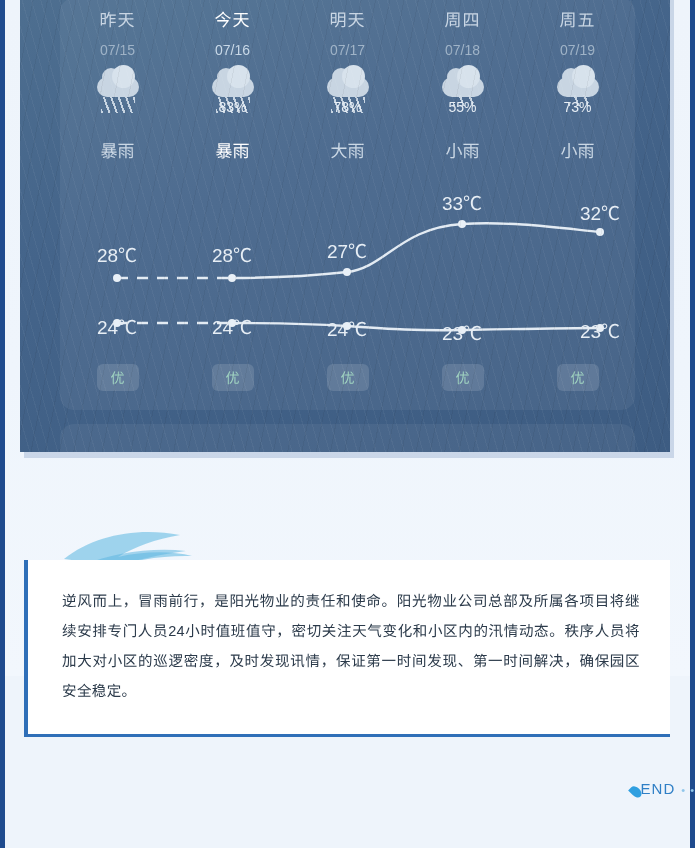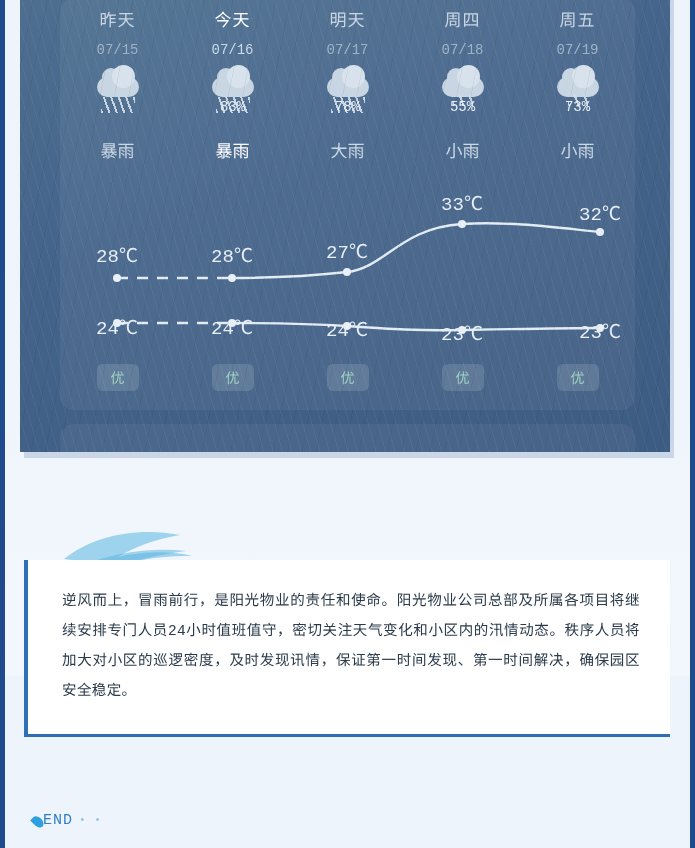--- a/index.html
+++ b/index.html
@@ -8,21 +8,20 @@
     height: 848px;
     background: #eef4fb;
     font-family: "Liberation Sans", sans-serif;
     overflow: hidden;
   }
   #page {
     position: relative;
     width: 695px;
     height: 676px;
     background: linear-gradient(180deg, #eef4fb 0%, #eff5fc 55%, #f2f7fd 100%);
-    font-family: Liberation Mono, monospace;
   }
 
   
   .edge {
     position: absolute;
     top: 0;
     width: 5px;
     height: 848px;
     background: #1f4b8e;
   }
@@ -217,22 +216,22 @@
     line-height: 30px;
     color: #2b3a4a;
     text-align: justify;
     letter-spacing: .4px;
   }
 
   
   .end {
     position: absolute;
     left: 0; right: 0;
-    top: 812px;
-    text-align: left;
+    top: 780px;
+    text-align: right;
     color: #2f7fc6;
     font-size: 15px;
     letter-spacing: 1px;
     padding-left: 32px;
   }
   .end .drop {
     display: inline-block;
     width: 9px; height: 13px;
     margin-right: 2px;
     background: #2f9fe0;

